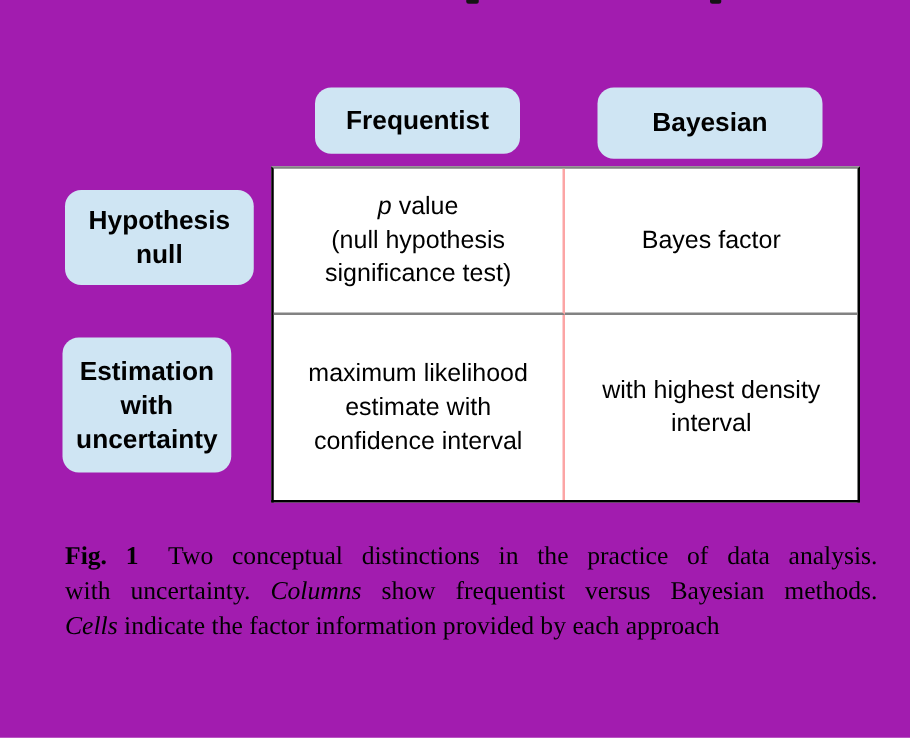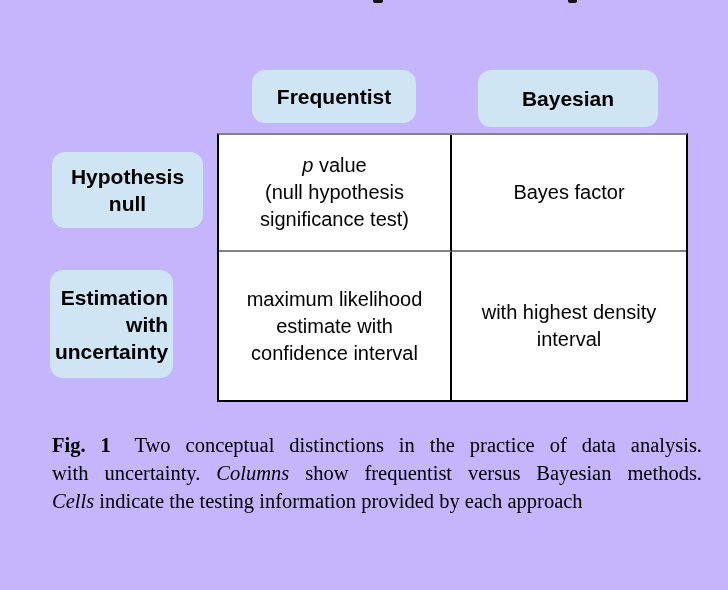--- a/index.html
+++ b/index.html
@@ -4,21 +4,21 @@
 <style>
   html, body { margin: 0; padding: 0; }
   body {
     font-family: "Liberation Sans", sans-serif;
     background: #ffffff;
   }
   .page {
     position: relative;
     width: 728px;
     height: 590px;
-    background: #c4b5fd;
+    background: #a21caf;
     overflow: hidden;
     color: #000000;
   }
 
   
   .frag {
     position: absolute;
     top: 0;
     height: 3px;
     background: #141414;
@@ -38,21 +38,21 @@
     text-align: center;
     font-weight: bold;
     color: #000000;
   }
   .pill.col-hdr { font-size: 21px; }
   .pill.row-hdr { font-size: 21px; line-height: 27px; }
 
   .pill.frequentist { left: 252px; top: 70px;  width: 164px; height: 53px; }
   .pill.bayesian    { left: 478px; top: 70px;  width: 180px; height: 57px; }
   .pill.hyp         { left: 52px;  top: 152px; width: 151px; height: 76px; }
-  .pill.est         { left: 50px;  top: 270px; width: 123px; height: 108px; text-align: right; }
+  .pill.est         { left: 50px;  top: 270px; width: 135px; height: 108px; }
 
   
   .matrix {
     position: absolute;
     left: 217px;
     top: 133px;
     width: 471px;
     height: 269px;
     box-sizing: border-box;
     border: 2px solid #000000;
@@ -66,21 +66,21 @@
     display: flex;
     flex-direction: column;
     align-items: center;
     justify-content: center;
     text-align: center;
     font-size: 20px;
     line-height: 27px;
     box-sizing: border-box;
     padding: 2px 4px;
   }
-  .cell.left-col  { border-right: 2px solid #000000; }
+  .cell.left-col  { border-right: 2px solid #fca5a5; }
   .cell.top-row   { border-bottom: 2px solid #828282; }
   .it { font-style: italic; }
 
   
   .caption {
     position: absolute;
     left: 52px;
     top: 431px;
     width: 650px;
     font-family: "Liberation Serif", serif;
@@ -143,16 +143,16 @@
     </div>
     <div class="cell">
       <div>with highest density</div>
       <div>interval</div>
     </div>
   </div>
 
   <div class="caption">
     <div class="cap-line jfull"><span class="cap-bold">Fig. 1</span><span> Two conceptual distinctions in the practice of data analysis.</span></div>
     <div class="cap-line jfull"><span>with uncertainty. </span><span class="cap-it">Columns</span><span> show frequentist versus Bayesian methods.</span></div>
-    <div class="cap-line"><span class="cap-it">Cells</span><span> indicate the testing information provided by each approach</span></div>
+    <div class="cap-line"><span class="cap-it">Cells</span><span> indicate the factor information provided by each approach</span></div>
   </div>
 
 </div>
 
 </body></html>

